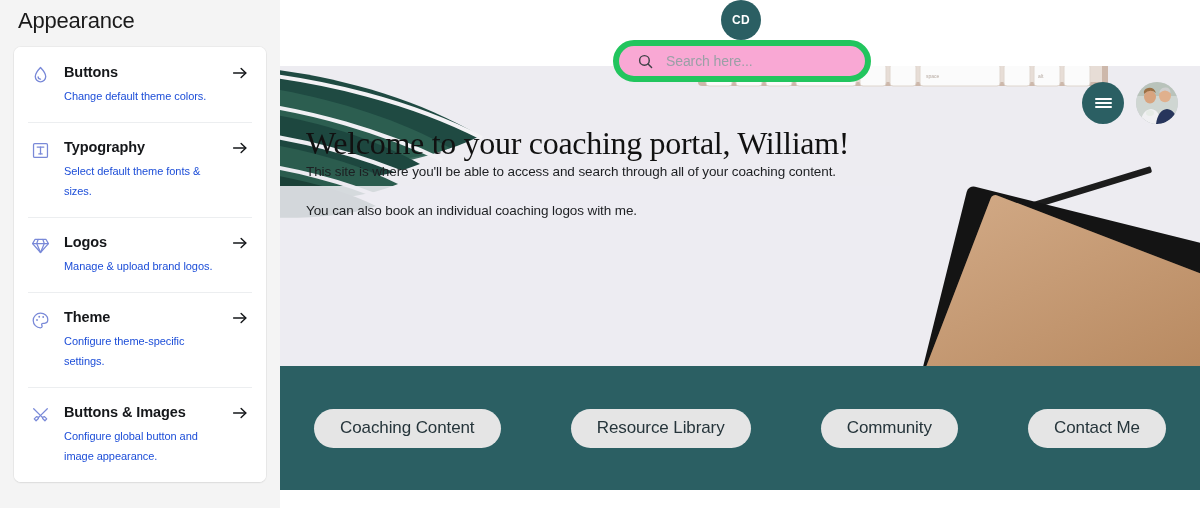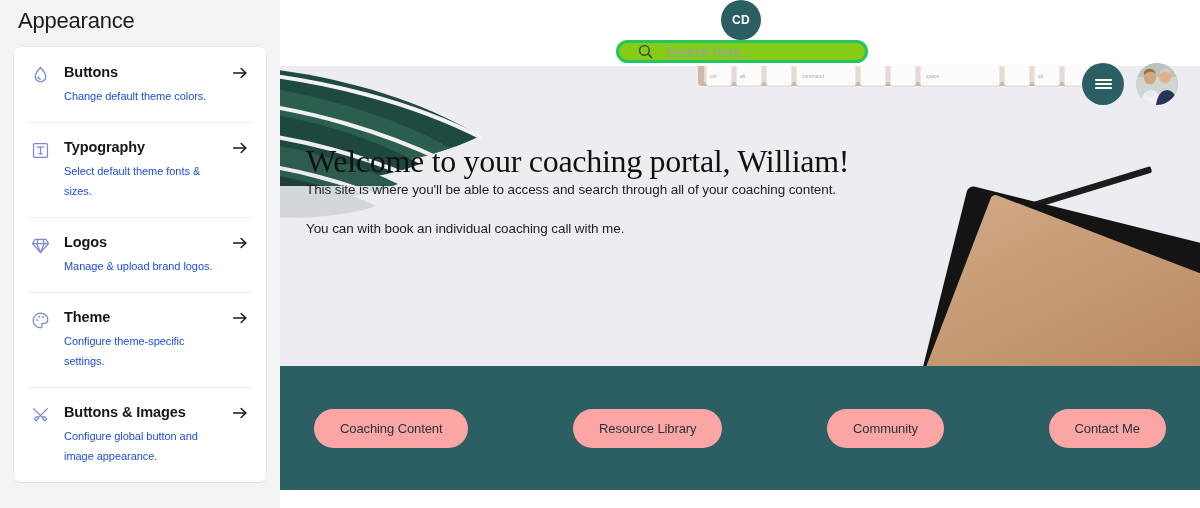--- a/index.html
+++ b/index.html
@@ -141,26 +141,26 @@
     justify-content: center;
     font-size: 12px;
     font-weight: 700;
     letter-spacing: 0.4px;
   }
 
   .search-wrap {
     flex: 1 1 auto;
     margin: 0 18px 0 20px;
     height: 42px;
-    border: 3px solid #22c55e;
+    border: 6px solid #22c55e;
     border-radius: 21px;
-    background: #84cc16;
-    display: flex;
-    align-items: center;
-    padding: 0 18px;
+    background: #f9a8d4;
+    display: flex;
+    align-items: center;
+    padding: 8px 18px;
     max-width: 700px;
   }
 
   .search-icon { flex: 0 0 auto; color: #3d4045; display: flex; margin-right: 12px; }
 
   .search-input {
     flex: 1 1 auto;
     border: 0;
     outline: 0;
     background: transparent;
@@ -215,21 +215,21 @@
     overflow: hidden;
   }
 
   .hero-photo { position: absolute; inset: 0; }
   .hero-photo svg { display: block; width: 100%; height: 100%; }
 
   .hero-content {
     position: absolute;
     left: 26px;
     right: 40px;
-    top: 76px;
+    top: 58px;
     z-index: 3;
   }
 
   .hero-title {
     font-family: "Liberation Serif", serif;
     font-size: 32px;
     font-weight: 400;
     color: #111111;
     line-height: 38px;
     letter-spacing: -0.3px;
@@ -256,28 +256,28 @@
 
   .cta-row {
     display: flex;
     align-items: center;
     justify-content: space-between;
     width: 100%;
     max-width: 880px;
   }
 
   .cta-btn {
-    background: #fca5a5;
+    background: #e5e5e5;
     color: #26353b;
     border: 0;
     border-radius: 24px;
     height: 39px;
     padding: 0 26px;
     font-family: "Liberation Sans", sans-serif;
-    font-size: 13px;
+    font-size: 17px;
     letter-spacing: -0.1px;
     cursor: pointer;
     white-space: nowrap;
     display: flex;
     align-items: center;
     justify-content: center;
   }
 
   .preview-tail { height: 18px; background: #ffffff; }
 </style>
@@ -507,21 +507,21 @@
             </linearGradient>
           </defs>
 
           <rect x="0" y="120" width="620" height="180" fill="#edecf1" opacity="0.88"></rect>
         </svg>
       </div>
 
       <div class="hero-content">
         <h2 class="hero-title">Welcome to your coaching portal, William!</h2>
         <p class="hero-para">This site is where you'll be able to access and search through all of your coaching content.</p>
-        <p class="hero-para">You can with book an individual coaching call with me.</p>
+        <p class="hero-para">You can also book an individual coaching logos with me.</p>
       </div>
     </section>
 
     <section class="cta-bar">
       <div class="cta-row">
         <button class="cta-btn">Coaching Content</button>
         <button class="cta-btn">Resource Library</button>
         <button class="cta-btn">Community</button>
         <button class="cta-btn">Contact Me</button>
       </div>

